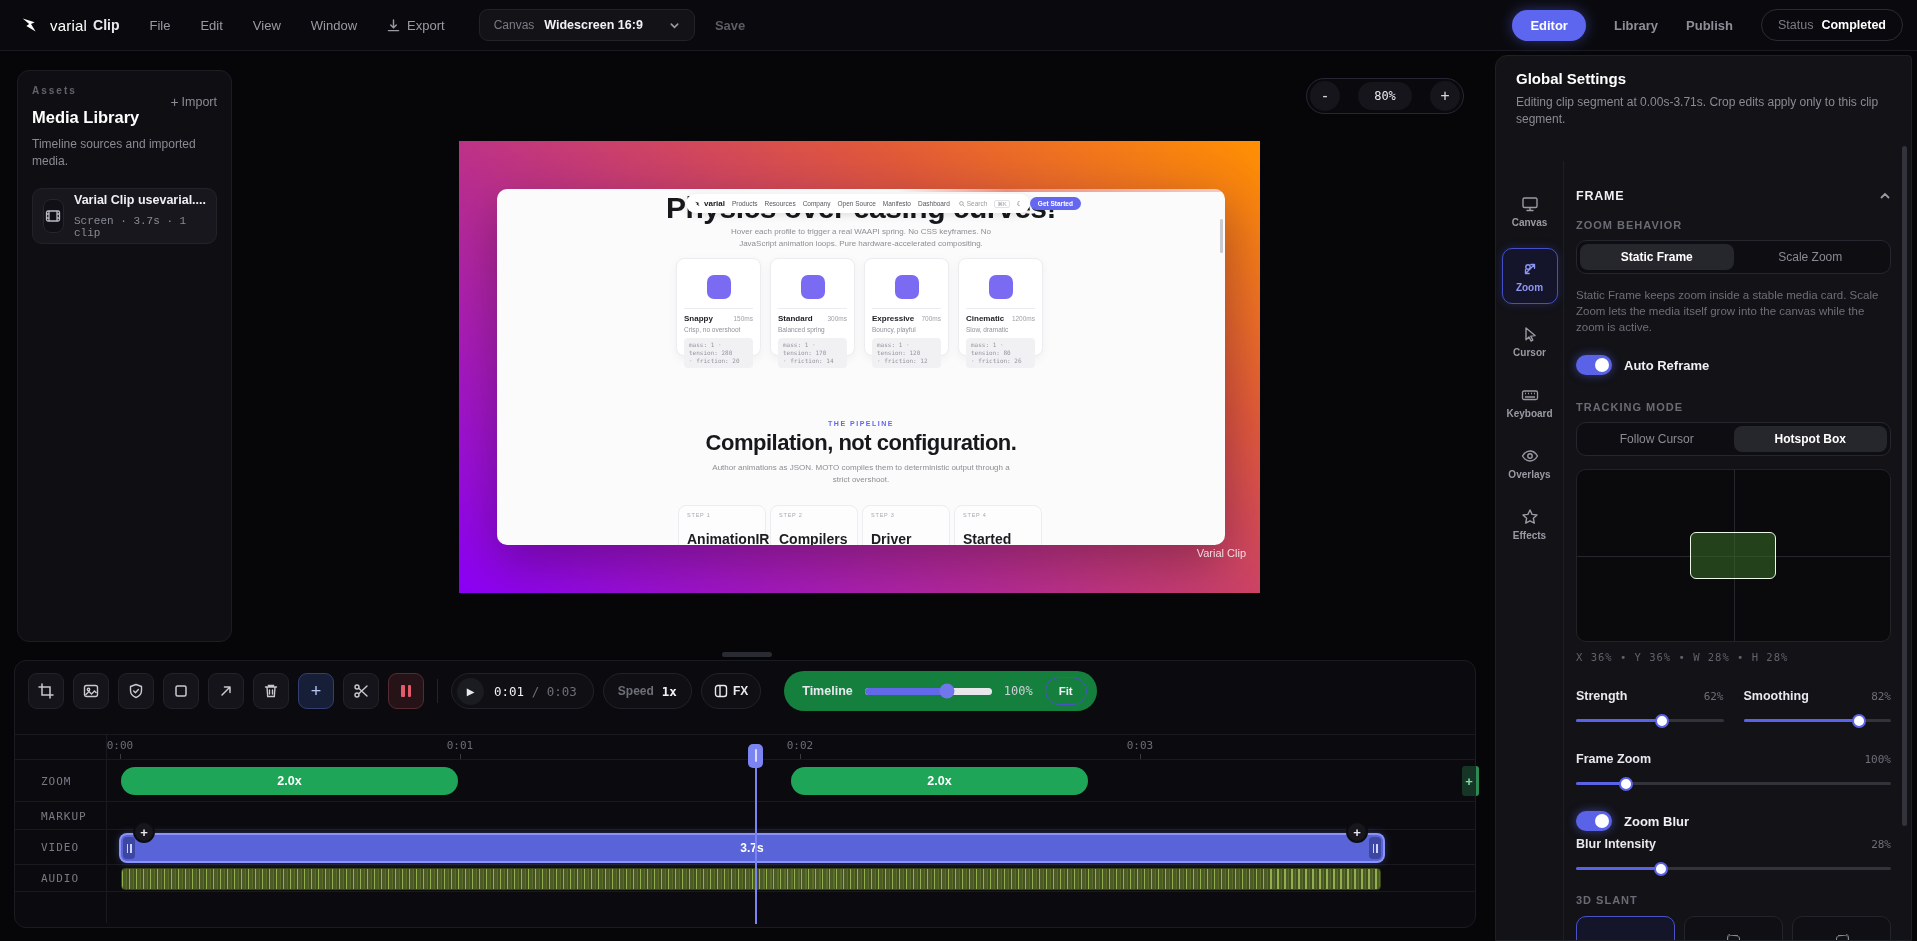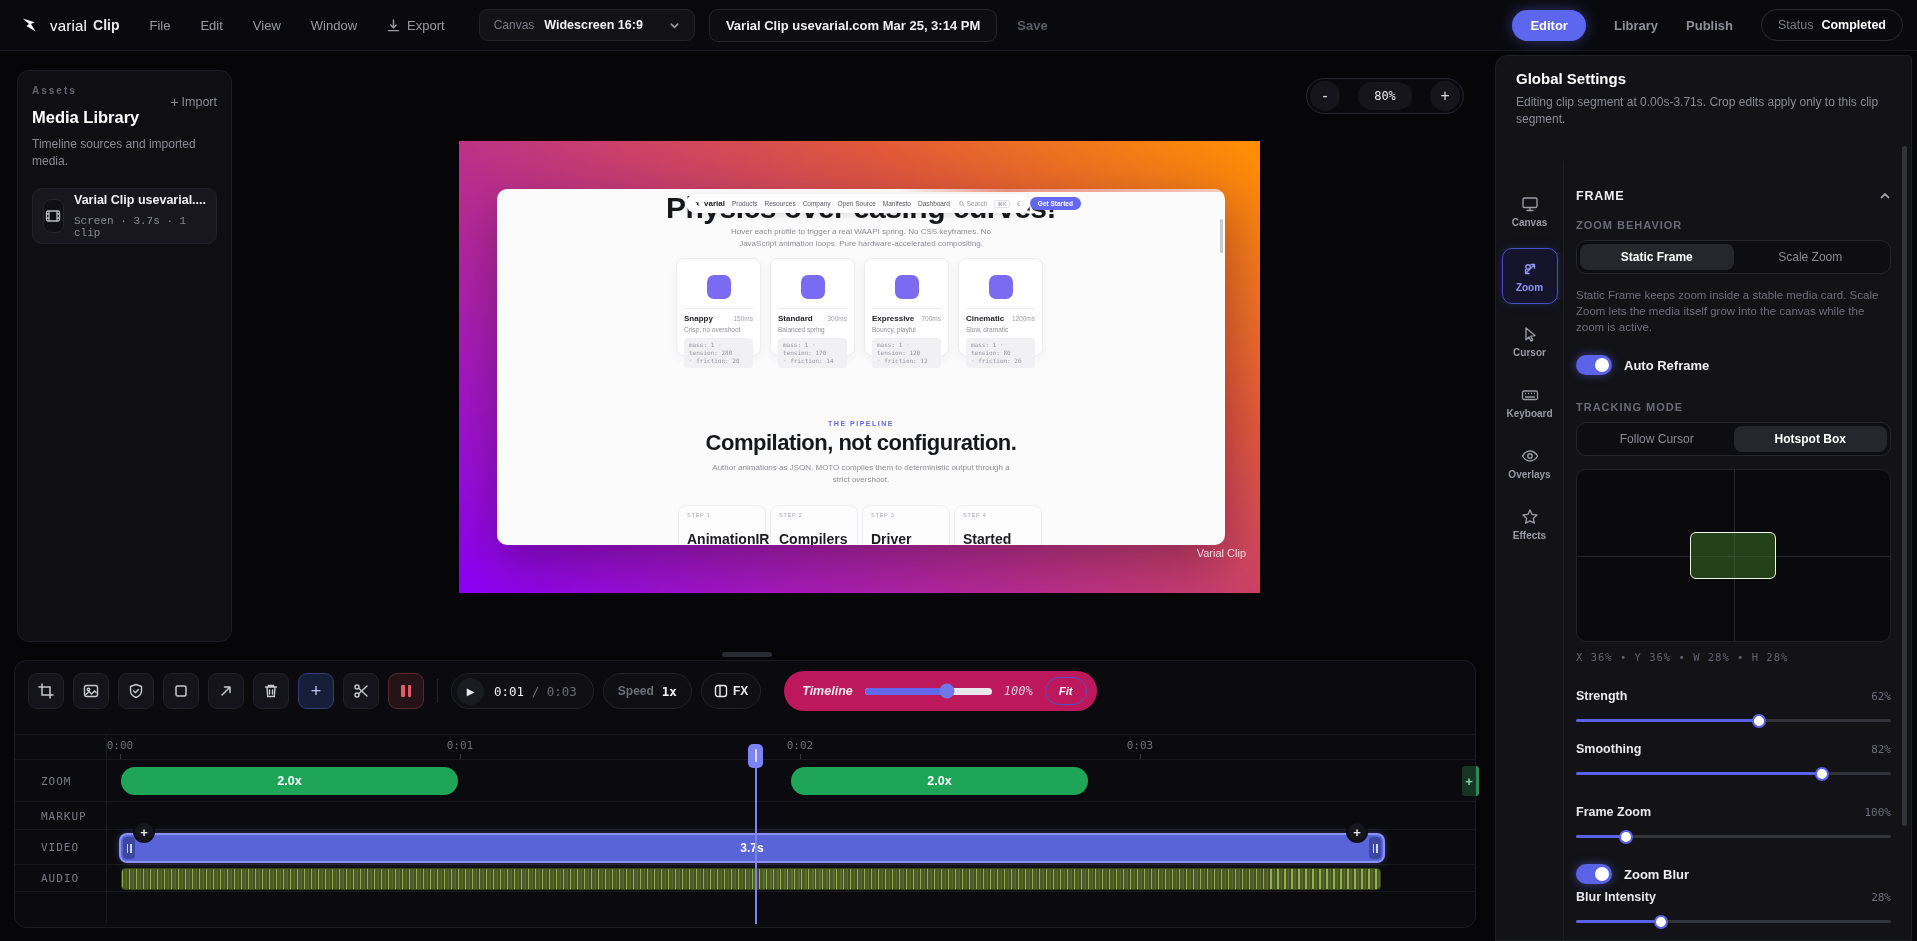--- a/index.html
+++ b/index.html
@@ -97,21 +97,21 @@
   .play-group { padding:0 16px 0 5px; gap:10px; }
   .play-circle { width:27px; height:27px; border-radius:50%; background:#1b1b22; display:flex; align-items:center; justify-content:center; color:#e8e8ee; font-size:10px; }
   .time-txt { font-size:12.5px; color:#cfcfd8; }
   .time-txt .cur { color:#f0f0f5; }
   .time-txt .dim { color:#6e6e79; }
   .speed-group { padding:0 14px; gap:8px; }
   .speed-lbl { font-size:12px; color:#6e6e79; font-weight:bold; }
   .speed-val { font-size:12.5px; color:#f0f0f5; font-weight:bold; }
   .fx-group { padding:0 12px; gap:5px; color:#e8e8ee; font-size:12px; font-weight:bold; }
   .fx-group svg { width:14px; height:14px; }
-  .tlzoom-group { margin-left:14px; background:#be185d; border-radius:999px; height:40px; display:flex; align-items:center; padding:0 10px 0 18px; gap:12px;font-style:italic; }
+  .tlzoom-group { margin-left:14px; background:#15803d; border-radius:999px; height:40px; display:flex; align-items:center; padding:0 10px 0 18px; gap:12px; }
   .tlzoom-lbl { font-size:12.5px; font-weight:bold; color:#e8e8ee; }
   .tl-slider { position:relative; width:127px; height:7px; border-radius:4px; background:#e8e8ec; }
   .tl-slider .fill { position:absolute; left:0; top:0; height:7px; border-radius:4px; background:#6169e8; width:65%; }
   .tl-slider .knob { position:absolute; top:50%; left:65%; width:15px; height:15px; border-radius:50%; background:#6f77ea; transform:translate(-50%,-50%); }
   .tlzoom-val { font-size:12px; color:#cfcfd8; }
   .fit-btn { border:1px solid #4a52c4; border-radius:999px; color:#f0f0f5; font-size:11.5px; font-weight:bold; padding:7px 13px; }
 
   .tracks { position:absolute; left:0px; top:73px; width:1460px; height:189px; border-top:1px solid #191920; }
   .trow { position:relative; border-bottom:1px solid #191920; }
   .trow .tlabel { position:absolute; left:26px; top:50%; transform:translateY(-50%); font-size:11px; letter-spacing:1px; color:#7a7a85; }
@@ -152,21 +152,21 @@
   .beh-desc { margin-top:13px; font-size:11.5px; line-height:16px; color:#6e6e79; }
   .toggle-row { display:flex; align-items:center; gap:12px; }
   .toggle { position:relative; width:36px; height:20px; border-radius:999px; background:#5a63e8; box-shadow:0 0 10px rgba(90,99,232,.55); }
   .toggle .tknob { position:absolute; right:3px; top:3px; width:14px; height:14px; border-radius:50%; background:#fff; }
   .toggle-lbl { font-size:13px; font-weight:bold; color:#f0f0f4; }
   .hotspot { position:relative; margin-top:13px; width:315px; height:173px; background:#0a0a0d; border:1px solid #222228; border-radius:10px; }
   .hs-vline { position:absolute; left:50%; top:0; bottom:0; width:1px; background:#26262c; }
   .hs-hline { position:absolute; top:50%; left:0; right:0; height:1px; background:#26262c; }
   .hs-box { position:absolute; left:36%; top:36%; width:27.5%; height:28%; background:rgba(56,112,40,.55); border:1.5px solid #eef6e8; border-radius:6px; }
   .hs-readout { margin-top:9px; font-size:10.5px; letter-spacing:1px; color:#62626d; }
-  .slider-pair { display:flex; gap:20px; margin-top:26px;flex-direction:column; }
+  .slider-pair { display:flex; gap:20px; margin-top:26px; }
   .slider-col { flex:1; }
   .sl-head { display:flex; justify-content:space-between; align-items:baseline; }
   .sl-name { font-size:12.5px; font-weight:bold; color:#e8e8ee; }
   .sl-val { font-size:11px; color:#6e6e79; }
   .hslider { position:relative; height:3px; border-radius:2px; background:#33333c; margin-top:16px; }
   .hslider .hfill { position:absolute; left:0; top:0; height:3px; border-radius:2px; background:#5a63e8; }
   .hslider .hknob { position:absolute; top:50%; width:14px; height:14px; border-radius:50%; background:#fff; border:2px solid #5a63e8; transform:translate(-50%,-50%); }
   .slant-cards { display:flex; gap:9px; margin-top:10px; }
   .slant-card { flex:1; height:52px; background:#101014; border:1px solid #23232b; border-radius:10px; display:flex; flex-direction:column; align-items:center; justify-content:center; gap:5px; }
   .slant-card.active { border-color:#4a52c4; background:#15152a; }
@@ -197,21 +197,20 @@
         </svg>
       <span>Export</span>
     </span>
     <div class="canvas-select">
       <span class="lbl">Canvas</span>
       <span class="val">Widescreen 16:9</span>
       <svg viewBox="0 0 12 12" fill="none" stroke="currentColor" stroke-width="1.8" stroke-linecap="round">
           <path d="M2.5 4.5L6 8l3.5-3.5"></path>
         </svg>
     </div>
-    <div class="doc-title">Varial Clip usevarial.com Mar 25, 3:14 PM</div>
     <span class="save-btn">Save</span>
     <div class="topbar-right">
       <span class="editor-pill">Editor</span>
       <span class="top-nav-item">Library</span>
       <span class="top-nav-item">Publish</span>
       <span class="status-pill">
         <span class="sl">Status</span>
         <span class="sv">Completed</span>
       </span>
     </div>

